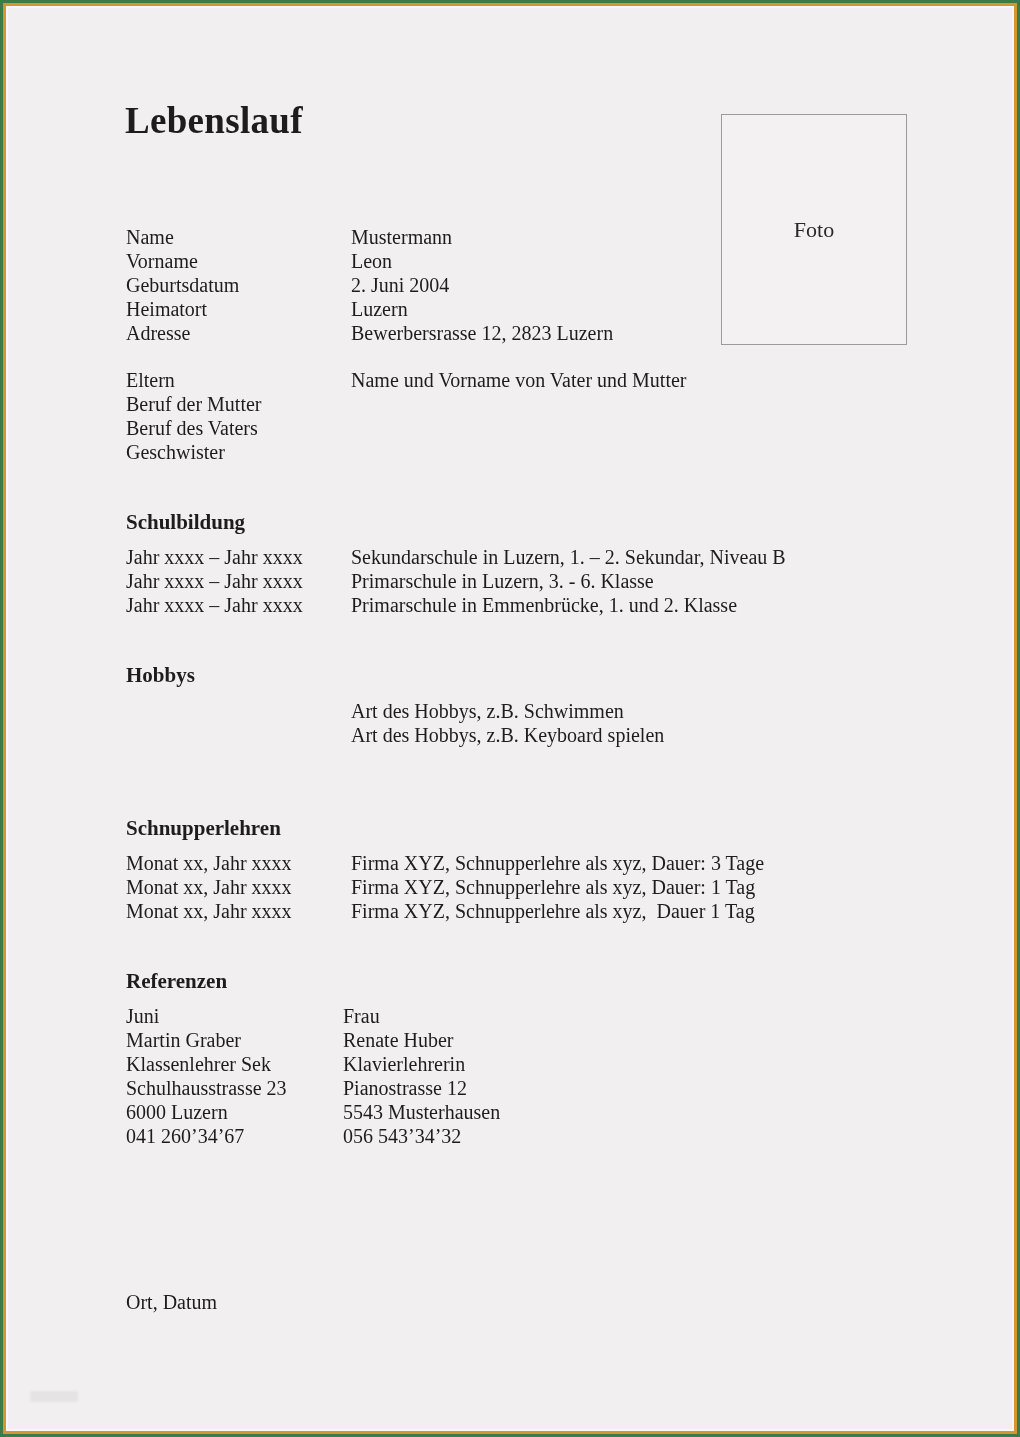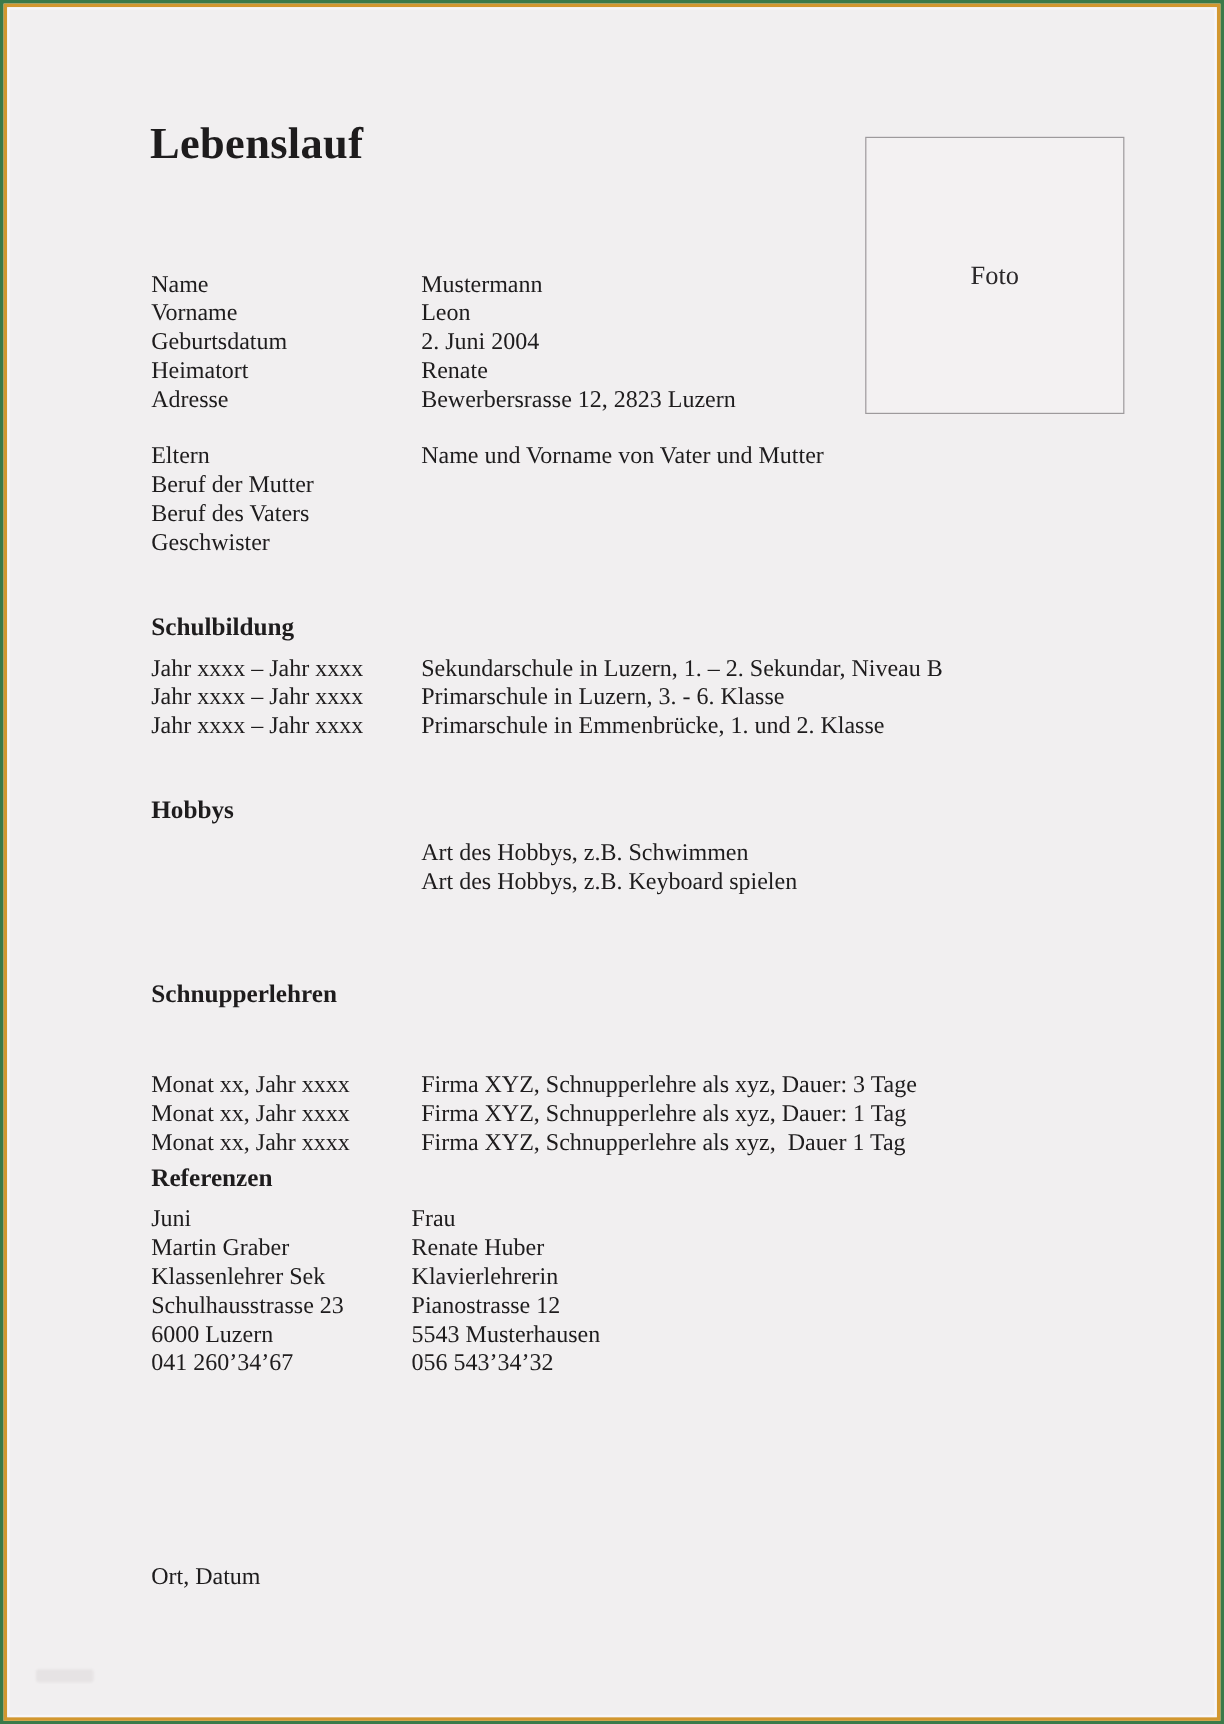--- a/index.html
+++ b/index.html
@@ -21,21 +21,21 @@
     position: absolute;
     left: 125px; top: 99px;
     font-size: 37px;
     font-weight: bold;
     letter-spacing: 0.3px;
   }
 
   .photo-box {
     position: absolute;
     left: 721px; top: 114px;
-    width: 216px; height: 231px;
+    width: 186px; height: 231px;
     border: 1px solid #9d9a9c;
     background: #f3f1f2;
     display: flex;
     align-items: center;
     justify-content: center;
   }
   .photo-label { font-size: 22px; color: #2a282a; }
 
   .block {
     position: absolute;
@@ -56,21 +56,20 @@
 
   .refs { position: absolute; left: 126px; top: 1004px; display: flex; font-size: 20px; line-height: 24px; }
   .refs .ref-col-1 { width: 217px; flex: 0 0 217px; }
   .refs .ref-line { white-space: pre; }
 
   .footer-line {
     position: absolute;
     left: 126px; top: 1290px;
     font-size: 20px;
     line-height: 24px;
-    margin-top: 12px;
   }
 
   .watermark {
     position: absolute;
     left: 30px; top: 1391px;
     width: 48px; height: 11px;
     background: rgba(30,28,29,0.05);
     border-radius: 2px;
     filter: blur(1px);
   }
@@ -96,21 +95,21 @@
   <div class="trow">
     <span class="lbl">Vorname</span>
     <span class="val">Leon</span>
   </div>
   <div class="trow">
     <span class="lbl">Geburtsdatum</span>
     <span class="val">2. Juni 2004</span>
   </div>
   <div class="trow">
     <span class="lbl">Heimatort</span>
-    <span class="val">Renate</span>
+    <span class="val">Luzern</span>
   </div>
   <div class="trow">
     <span class="lbl">Adresse</span>
     <span class="val">Bewerbersrasse 12, 2823 Luzern</span>
   </div>
 </div>
 
 <div class="block" style="top:368px">
   <div class="trow">
     <span class="lbl">Eltern</span>
@@ -152,21 +151,21 @@
     <span class="lbl"></span>
     <span class="val">Art des Hobbys, z.B. Schwimmen</span>
   </div>
   <div class="trow">
     <span class="lbl"></span>
     <span class="val">Art des Hobbys, z.B. Keyboard spielen</span>
   </div>
 </div>
 
 <h2 class="heading" style="top:816px">Schnupperlehren</h2>
-<div class="block" style="top:892px">
+<div class="block" style="top:851px">
   <div class="trow">
     <span class="lbl">Monat xx, Jahr xxxx</span>
     <span class="val">Firma XYZ, Schnupperlehre als xyz, Dauer: 3 Tage</span>
   </div>
   <div class="trow">
     <span class="lbl">Monat xx, Jahr xxxx</span>
     <span class="val">Firma XYZ, Schnupperlehre als xyz, Dauer: 1 Tag</span>
   </div>
   <div class="trow">
     <span class="lbl">Monat xx, Jahr xxxx</span>

